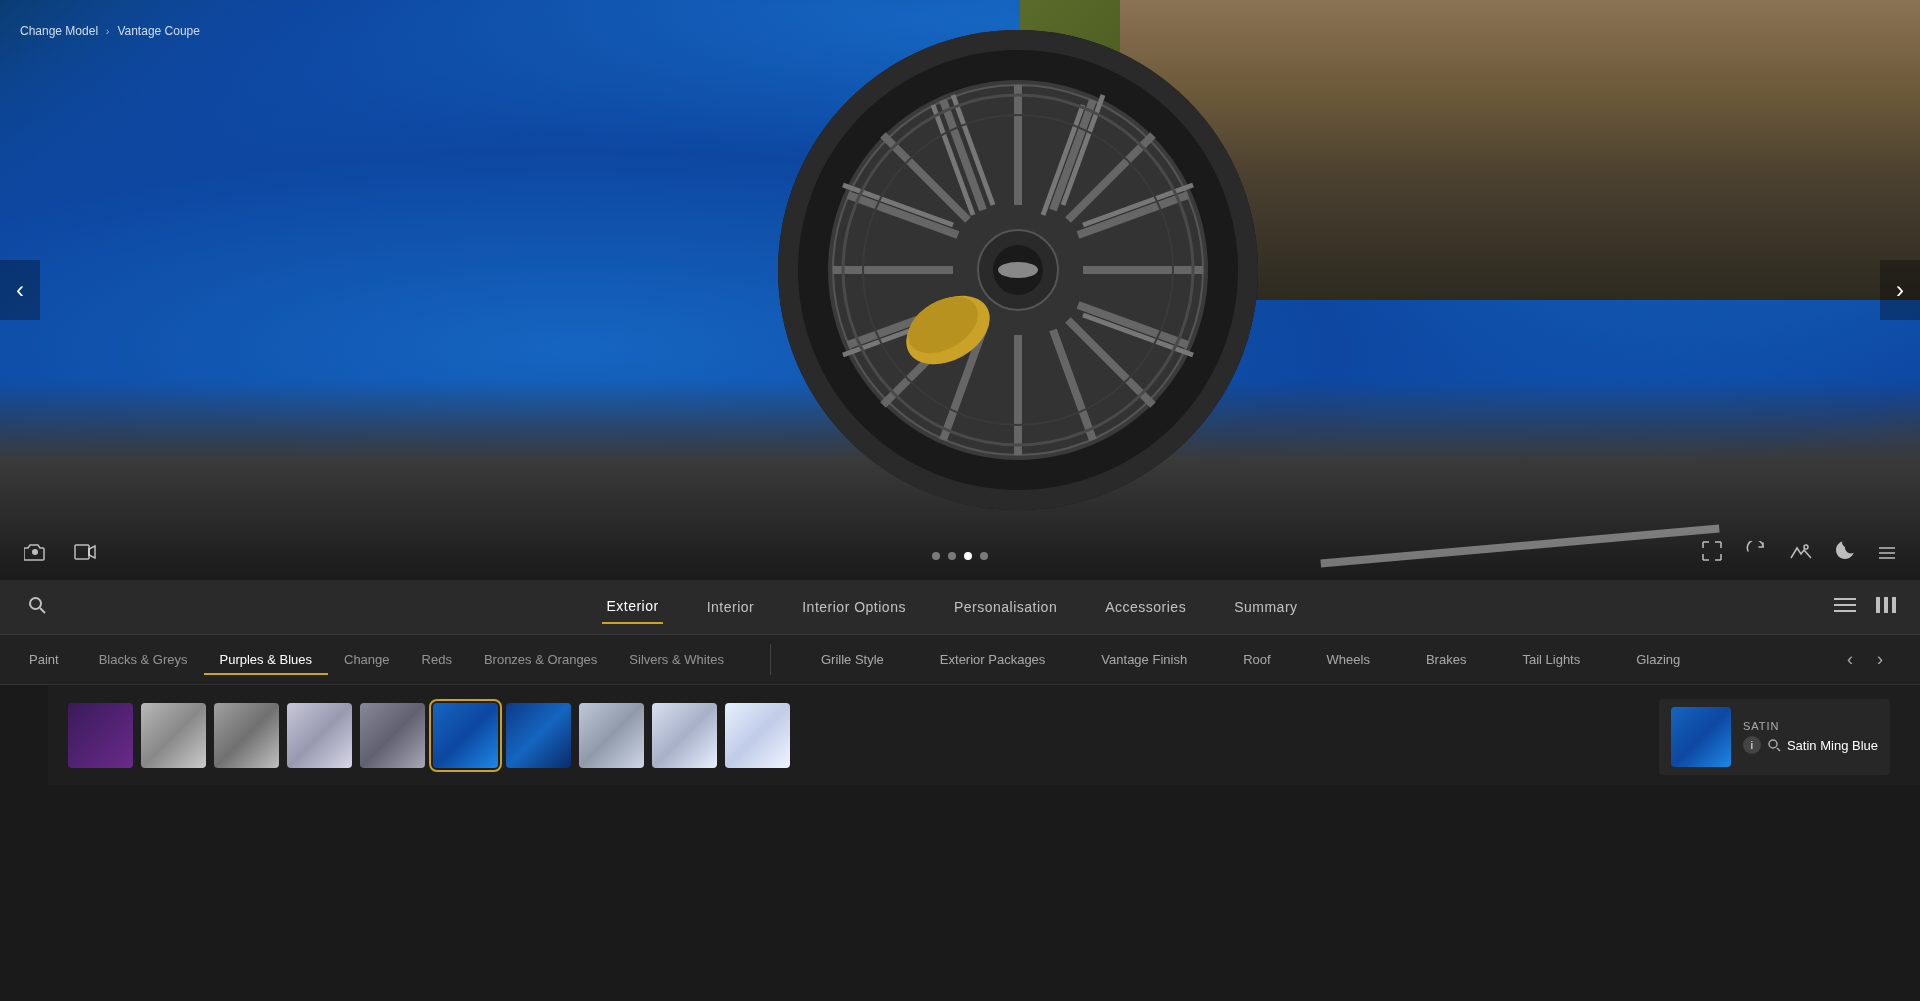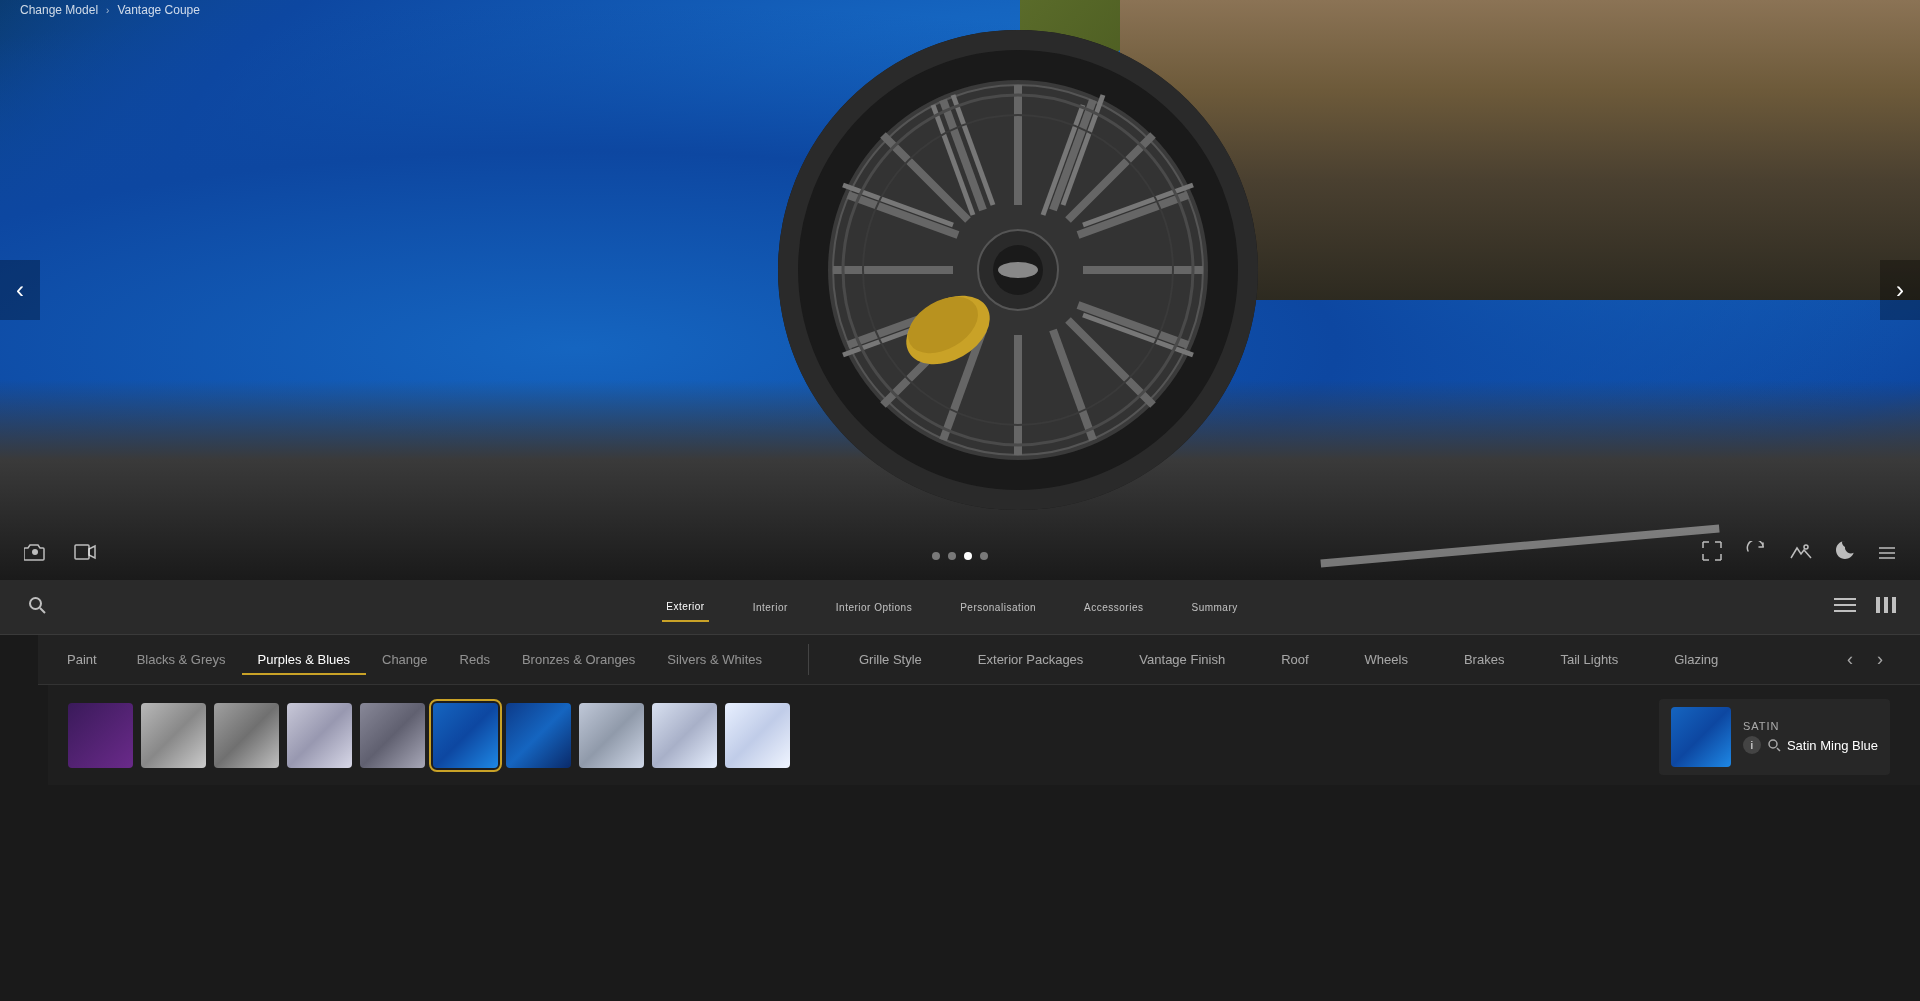--- a/index.html
+++ b/index.html
@@ -56,21 +56,21 @@
       position: absolute;
       bottom: 30px; right: 200px;
       width: 400px; height: 8px;
       background: rgba(255,255,255,0.4);
       transform: rotate(-5deg);
     }
 
     
     #breadcrumb {
       position: absolute;
-      top: 3px; left: 20px;
+      top: 24px; left: 20px;
       font-size: 12px;
       color: rgba(255,255,255,0.8);
       display: flex;
       align-items: center;
       gap: 8px;
     }
     #breadcrumb .chevron {
       color: rgba(255,255,255,0.6);
       font-size: 10px;
     }
@@ -165,21 +165,21 @@
       display: flex;
       gap: 40px;
       flex: 1;
       justify-content: center;
     }
     .nav-tab {
       background: none;
       border: none;
       color: rgba(255,255,255,0.7);
       cursor: pointer;
-      font-size: 10px;
+      font-size: 14px;
       padding: 8px 4px;
       letter-spacing: 0.5px;
       position: relative;
     }
     .nav-tab.active {
       color: #fff;
       border-bottom: 2px solid #c9a227;
     }
     #nav-right {
       display: flex;
@@ -197,21 +197,20 @@
     
     #options-bar {
       background: #222;
       height: 50px;
       display: flex;
       align-items: center;
       padding: 0 29px;
       border-bottom: 1px solid #333;
       gap: 0;
       overflow-x: auto;
-      margin-left: 38px;
     }
     .paint-label {
       color: rgba(255,255,255,0.6);
       font-size: 13px;
       margin-right: 24px;
       white-space: nowrap;
     }
     .color-group-tabs {
       display: flex;
       gap: 0;

